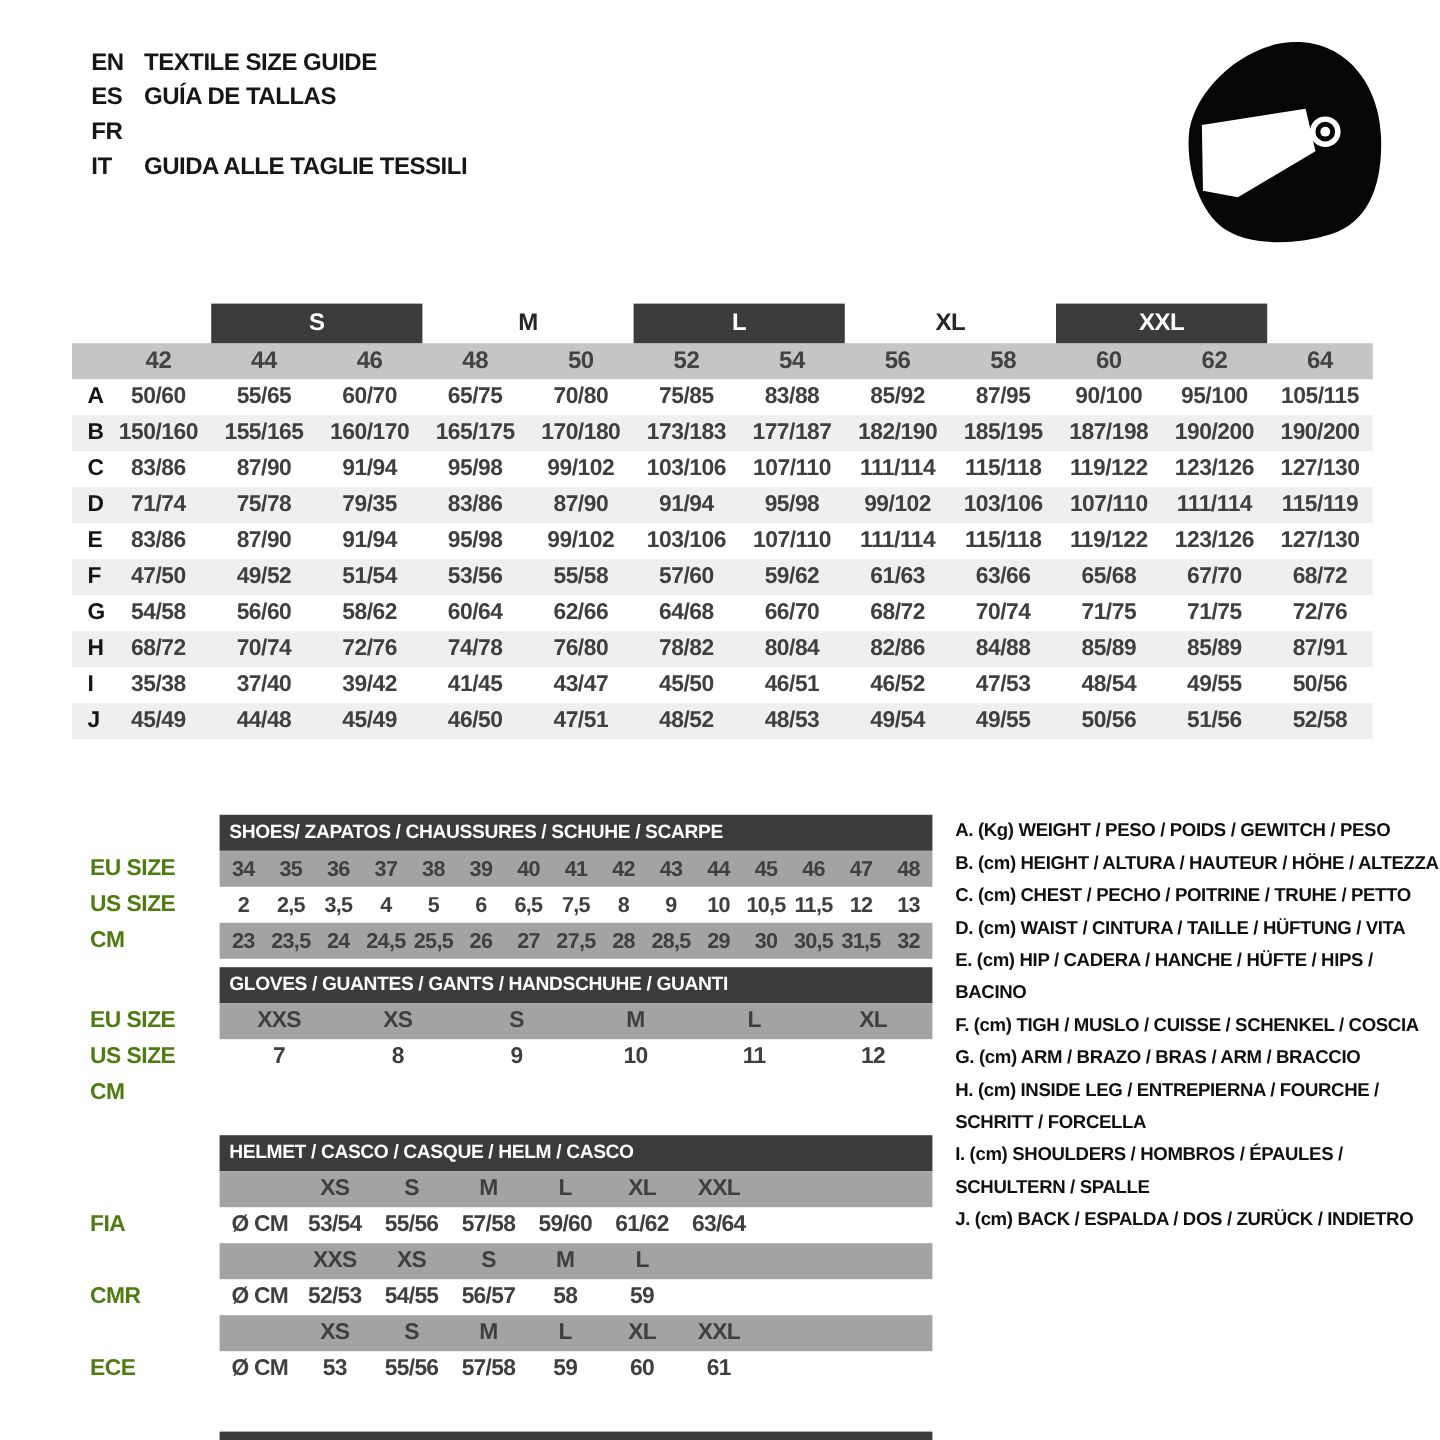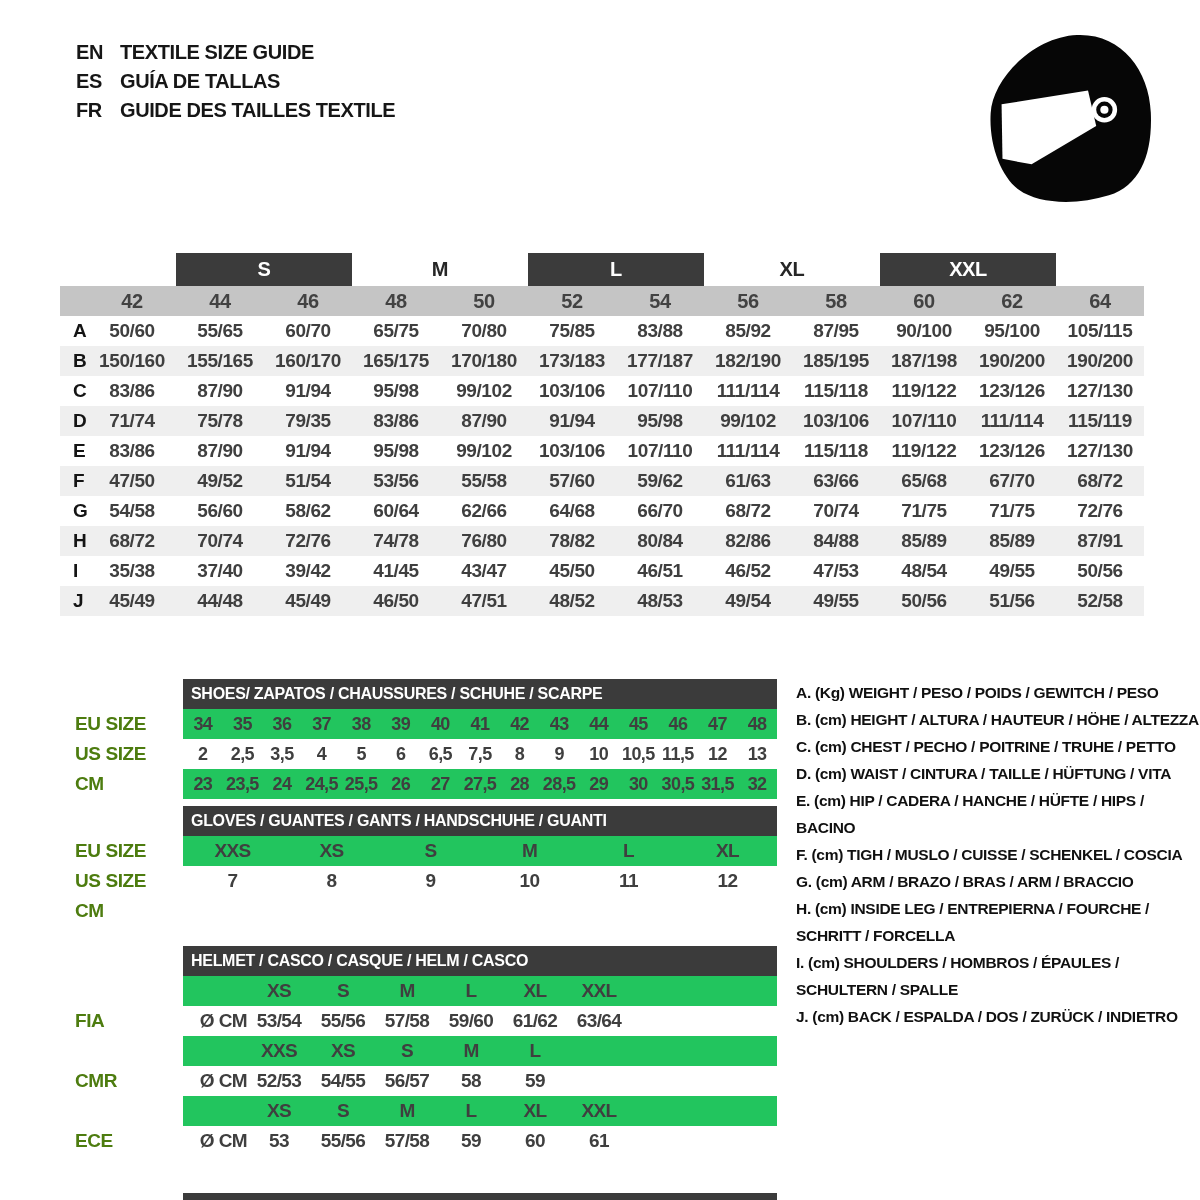--- a/index.html
+++ b/index.html
@@ -28,23 +28,23 @@
   .stripe { background:#efefef; }
 
   
   .strip-table { position:absolute; left:60px; width:717px; }
   .bar { margin-left:123px; height:30px; line-height:30px; background:#3b3b3b; color:#fff;
     font-size:16px; padding-left:8px; letter-spacing:-0.3px; white-space:nowrap; }
   .srow { display:flex; height:30px; line-height:30px; }
   .slabel { width:123px; padding-left:15px; font-size:19px; color:#4d7c0f; letter-spacing:-0.4px; }
   .svals { flex:1; display:flex; text-align:center; font-size:18px; color:#3f3f3f; letter-spacing:-0.6px; }
   .svals > div { flex:1; }
-  .srow.gray .svals { background:#22c55e; }
+  .srow.gray .svals { background:#a3a3a3; }
   .hvals > div { flex:0 0 64px; }
-  .hvals .unit { text-align:right; padding-left:3px; }
+  .hvals .unit { text-align:center; padding-left:3px; }
   .hvals .filler { flex:1 1 auto; }
   .gloves-vals > div, .helmet-sizes > div, .helmet-values > div { font-size:19px; }
 
   
   .legend { position:absolute; left:796px; top:679px; width:408px; font-size:15.5px;
     line-height:27px; letter-spacing:-0.3px; color:#101010; }
 
   
   .cutbar { position:absolute; left:183px; top:1193px; width:594px; height:7px; background:#3b3b3b; }
 </style>
@@ -57,21 +57,24 @@
       <div class="lang-row">
         <div class="lang-code">EN</div>
         <div class="lang-label">TEXTILE SIZE GUIDE</div>
       </div>
       <div class="lang-row">
         <div class="lang-code">ES</div>
         <div class="lang-label">GUÍA DE TALLAS</div>
       </div>
       <div class="lang-row">
         <div class="lang-code">FR</div>
-        <div class="lang-label">GUIDE DES TAILLES TEXTILE</div>
+      </div>
+      <div class="lang-row">
+        <div class="lang-code">IT</div>
+        <div class="lang-label">GUIDA ALLE TAGLIE TESSILI</div>
       </div>
     </div>
 
   <svg class="helmet-ico" viewBox="0 0 200 200" aria-hidden="true">
     <path d="M110,10 C158,8 189,48 191,95 C193,140 180,175 145,186 C110,197 68,196 46,180 C26,165 13,130 15,96 C17,58 62,12 110,10 Z" fill="#060606"></path>
     <polygon points="27,86 122,71 131,110 60,152 28,146" fill="#ffffff"></polygon>
     <circle cx="140" cy="92" r="14" fill="#ffffff"></circle>
     <circle cx="140" cy="92" r="9" fill="#060606"></circle>
     <circle cx="140" cy="92" r="4.5" fill="#ffffff"></circle>
   </svg>

